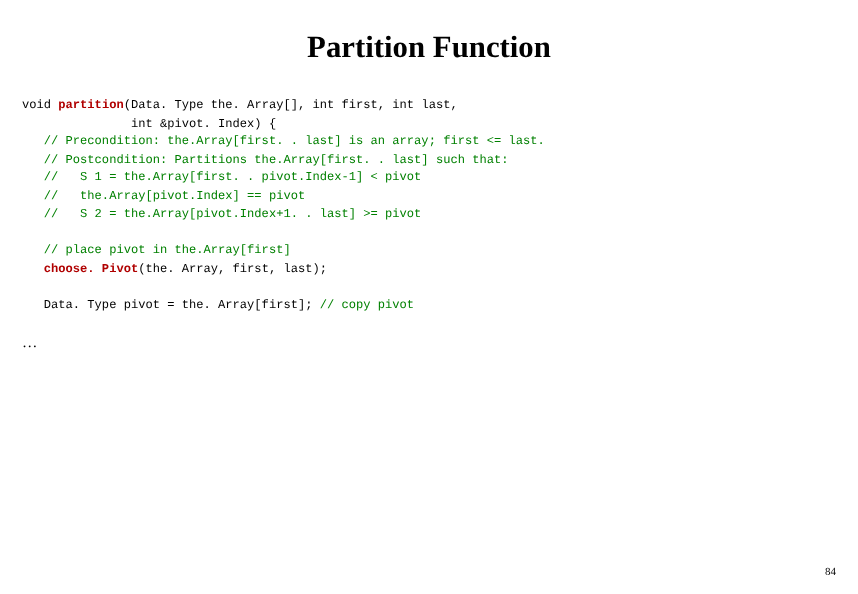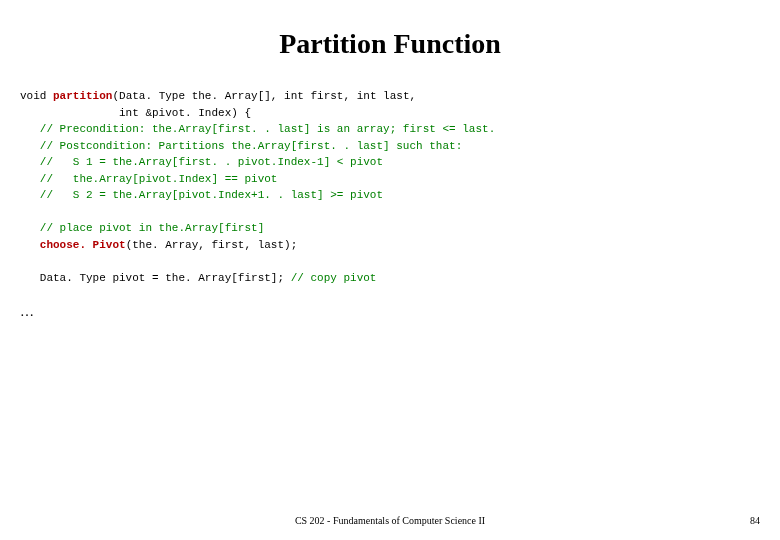--- a/index.html
+++ b/index.html
@@ -76,16 +76,15 @@
 <span class="comment">   //   the.Array[pivot.Index] == pivot</span>
 <span class="comment">   //   S 2 = the.Array[pivot.Index+1. . last] &gt;= pivot</span>
 
 <span class="comment">   // place pivot in the.Array[first]</span>
 <span class="fn-call">   choose. Pivot</span><span>(the. Array, first, last);</span>
 
 <span>   Data. Type pivot = the. Array[first]; </span><span class="comment">// copy pivot</span></div>
 
   <div class="ellipsis">…</div>
 
-  <div class="footer">CS 202 - Fundamentals of Computer Science II</div>
   <div class="pagenum">84</div>
 
 </div>
 
 </body></html>

